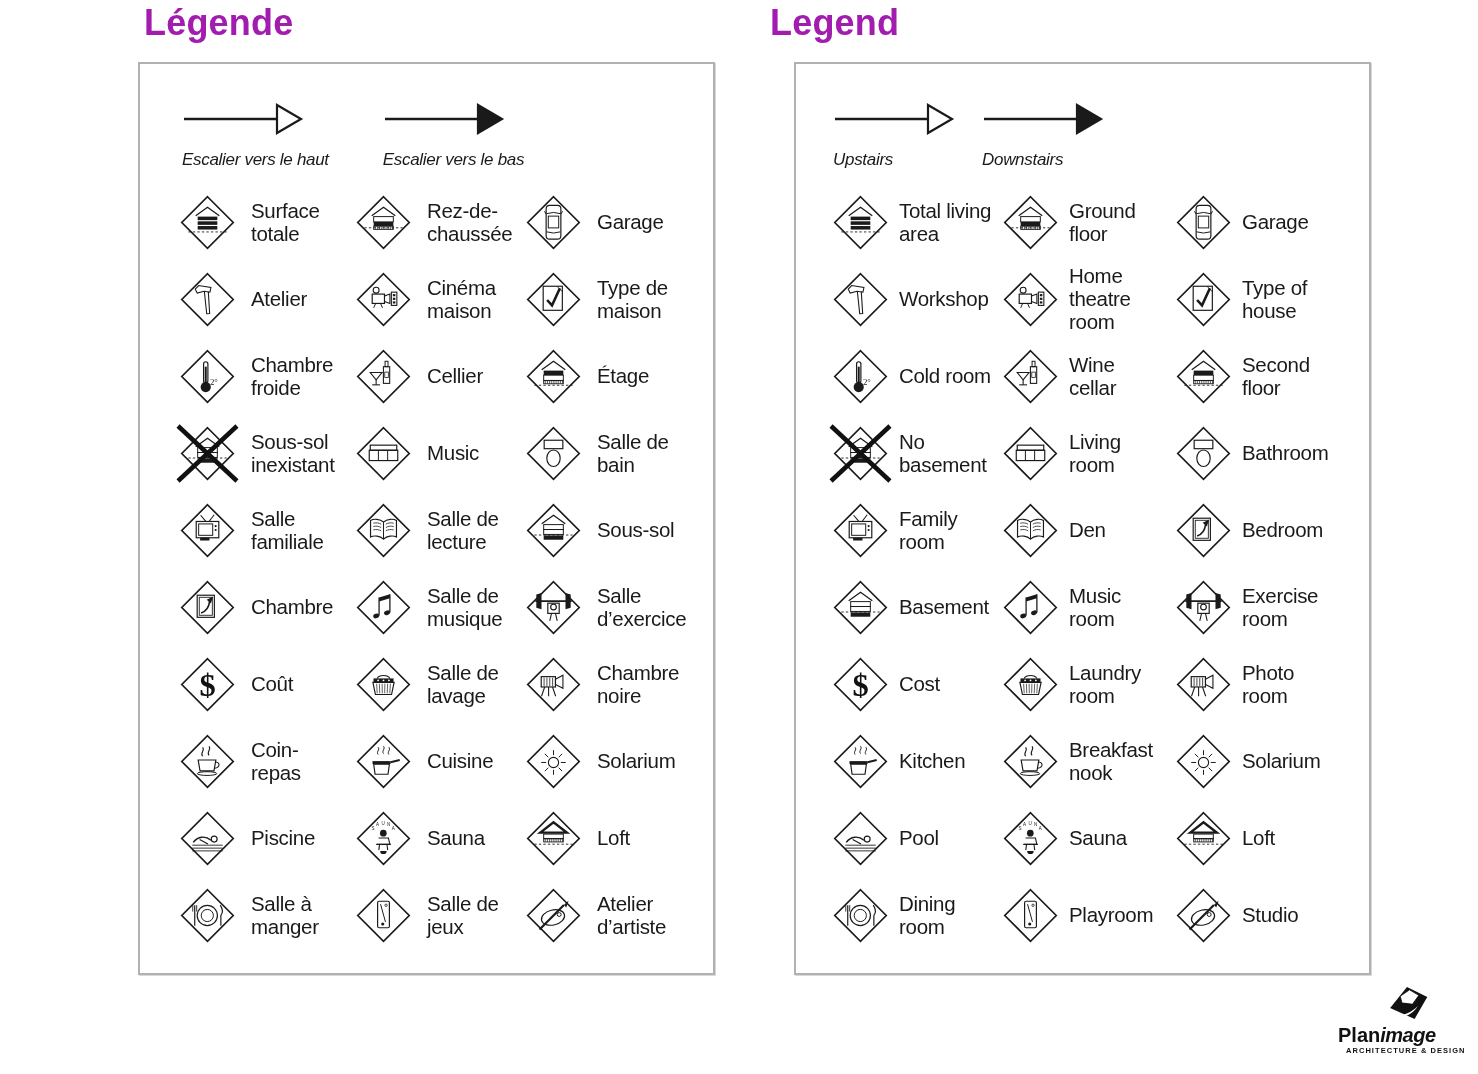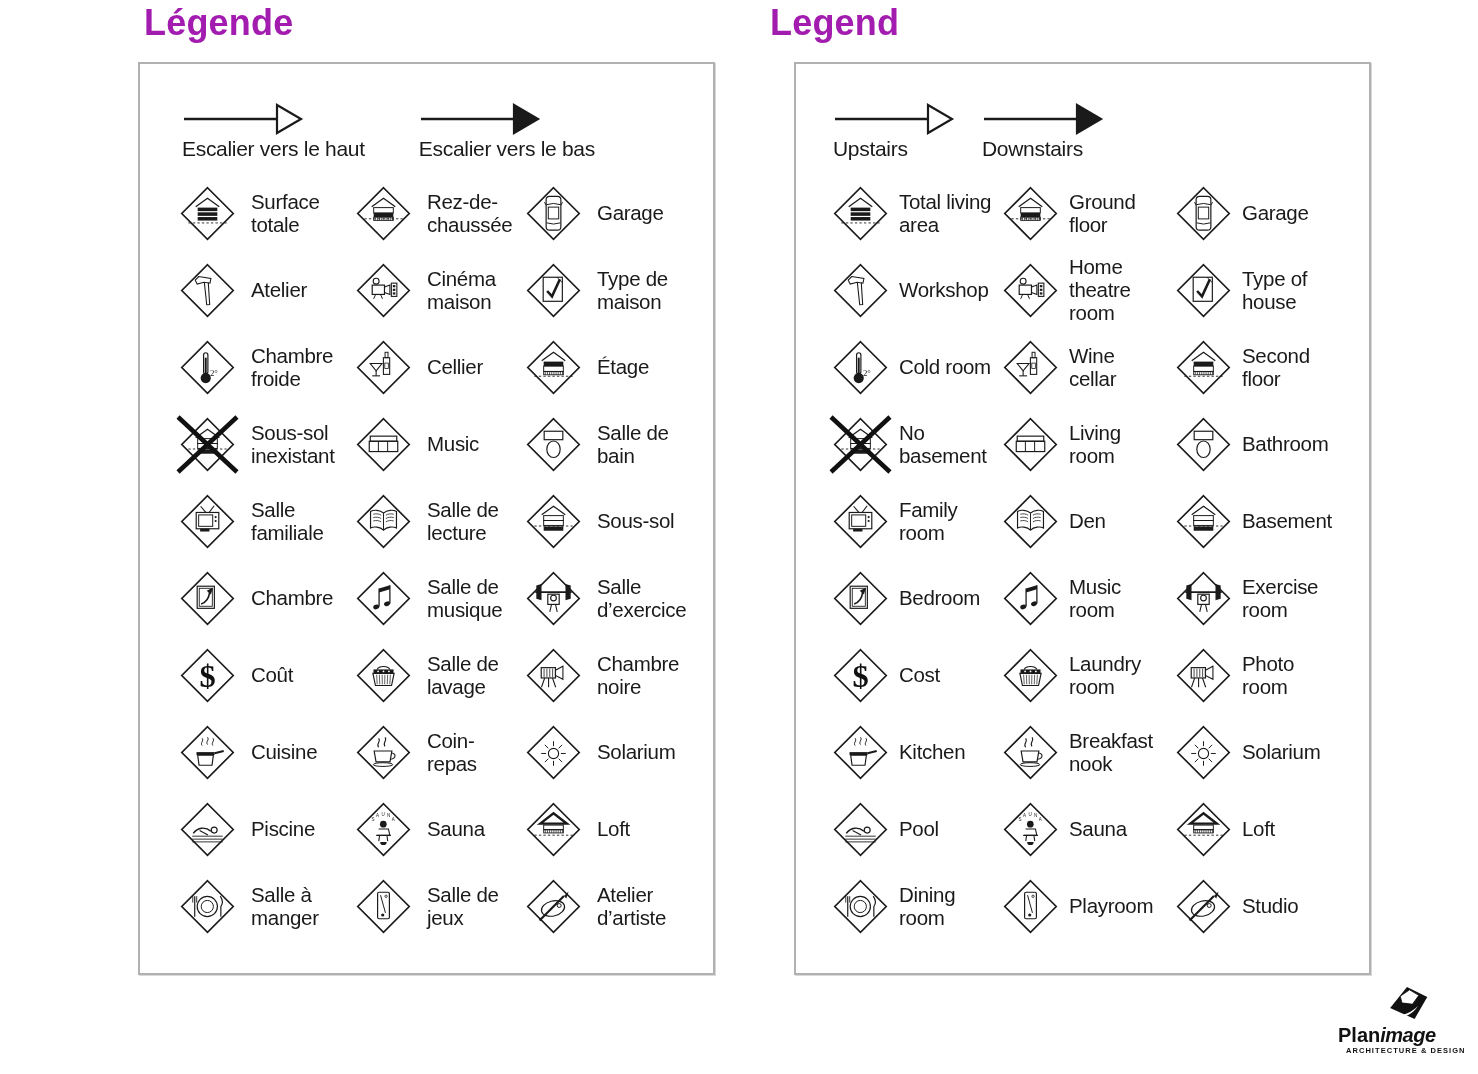--- a/index.html
+++ b/index.html
@@ -19,21 +19,21 @@
     border:2px solid #b1b1b1;background:#fff;box-sizing:border-box;
     box-shadow:1px 1px 0 #d9d9d9;
   }
   #panel-fr{left:138px;}
   #panel-en{left:794px;}
   .stairs{display:flex;}
   #panel-fr .stairs{margin:38px 0 0 42px;gap:54px;}
   #panel-en .stairs{margin:38px 0 0 37px;gap:27px;}
   .stair{display:flex;flex-direction:column;min-width:122px;}
   .stair svg{display:block;width:122px;height:34px;}
-  .stair-label{margin-top:1px;font-size:21px;letter-spacing:-.3px;white-space:nowrap;}
+  .stair-label{margin-top:14px;font-size:17px;letter-spacing:-.3px;white-space:nowrap;font-style:italic;}
   .grid{display:grid;grid-auto-rows:77px;}
   #panel-fr .grid{grid-template-columns:176px 170px auto;margin:14px 0 0 40px;}
   #panel-en .grid{grid-template-columns:170px 173px auto;margin:14px 0 0 37px;}
   .cell{display:flex;align-items:center;}
   #panel-fr .cell{gap:16px;}
   #panel-en .cell{gap:11px;}
   .cell svg.icon{width:55px;height:55px;flex:none;overflow:visible;display:block;}
   .cell-label{font-size:20.5px;line-height:1.12;letter-spacing:-.3px;}
   #panel-fr .cell-label{width:97px;}
   #panel-en .cell-label{width:94px;}
@@ -317,36 +317,36 @@
           <polygon points="30,22.6 37.6,18.6 37.6,31.9 30,27.9" stroke="#1a1a1a" fill="none" stroke-width="1.1"></polygon>
           <line x1="19" y1="30.5" x2="15.8" y2="40" stroke="#1a1a1a" stroke-width="1.1"></line>
           <line x1="27" y1="30.5" x2="30.2" y2="40" stroke="#1a1a1a" stroke-width="1.1"></line>
           <line x1="23" y1="30.5" x2="23" y2="40" stroke="#1a1a1a" stroke-width="1.1"></line>
         </svg>
         <div class="cell-label">Chambre noire</div>
       </div>
       <div class="cell">
         <svg class="icon" viewBox="0 0 56 56">
           <path d="M28 1.8 L54.2 28 L28 54.2 L1.8 28 Z" fill="#fff" stroke="#1a1a1a" stroke-width="1.7"></path>
+          <path d="M23 13.5 c3 3.2 -3 5.2 0 9.2 M29.5 12.5 c3 3.2 -3 5.2 0 9.2" stroke="#1a1a1a" fill="none" stroke-width="1.1"></path>
+          <path d="M18.5 26.5 L36.5 26.5 L34.6 37.6 L20.4 37.6 Z" stroke="#1a1a1a" fill="none" stroke-width="1.2"></path>
+          <path d="M36.5 28.5 c4.6 0.4 4.4 5.6 -1.2 6.4" stroke="#1a1a1a" fill="none" stroke-width="1.1"></path>
+          <ellipse cx="27.5" cy="40.3" rx="10" ry="1.9" stroke="#1a1a1a" fill="none" stroke-width="1"></ellipse>
+        </svg>
+        <div class="cell-label">Coin-repas</div>
+      </div>
+      <div class="cell">
+        <svg class="icon" viewBox="0 0 56 56">
+          <path d="M28 1.8 L54.2 28 L28 54.2 L1.8 28 Z" fill="#fff" stroke="#1a1a1a" stroke-width="1.7"></path>
           <path d="M22.5 13.5 c2.2 2.6 -2.2 4.6 0 7.4 M28 12.5 c2.2 2.6 -2.2 4.6 0 7.4 M33.5 13.5 c2.2 2.6 -2.2 4.6 0 7.4" stroke="#1a1a1a" fill="none" stroke-width="1"></path>
           <rect x="16.8" y="27.6" width="18.4" height="3" fill="#1a1a1a"></rect>
           <path d="M18 30.6 L34 30.6 L32.6 41 L19.4 41 Z" stroke="#1a1a1a" fill="none" stroke-width="1.2"></path>
           <line x1="35.2" y1="28.8" x2="44.5" y2="26.5" stroke="#1a1a1a" stroke-width="2"></line>
         </svg>
         <div class="cell-label">Cuisine</div>
-      </div>
-      <div class="cell">
-        <svg class="icon" viewBox="0 0 56 56">
-          <path d="M28 1.8 L54.2 28 L28 54.2 L1.8 28 Z" fill="#fff" stroke="#1a1a1a" stroke-width="1.7"></path>
-          <path d="M23 13.5 c3 3.2 -3 5.2 0 9.2 M29.5 12.5 c3 3.2 -3 5.2 0 9.2" stroke="#1a1a1a" fill="none" stroke-width="1.1"></path>
-          <path d="M18.5 26.5 L36.5 26.5 L34.6 37.6 L20.4 37.6 Z" stroke="#1a1a1a" fill="none" stroke-width="1.2"></path>
-          <path d="M36.5 28.5 c4.6 0.4 4.4 5.6 -1.2 6.4" stroke="#1a1a1a" fill="none" stroke-width="1.1"></path>
-          <ellipse cx="27.5" cy="40.3" rx="10" ry="1.9" stroke="#1a1a1a" fill="none" stroke-width="1"></ellipse>
-        </svg>
-        <div class="cell-label">Coin-repas</div>
       </div>
       <div class="cell">
         <svg class="icon" viewBox="0 0 56 56">
           <path d="M28 1.8 L54.2 28 L28 54.2 L1.8 28 Z" fill="#fff" stroke="#1a1a1a" stroke-width="1.7"></path>
           <circle cx="28" cy="29" r="5.2" stroke="#1a1a1a" fill="none" stroke-width="1.1"></circle>
           <path d="M28 16.5 L28 21.5 M28 36.5 L28 41.5 M15.5 29 L20.5 29 M35.5 29 L40.5 29 M19.2 20.2 L22.7 23.7 M33.3 34.3 L36.8 37.8 M36.8 20.2 L33.3 23.7 M22.7 34.3 L19.2 37.8" stroke="#1a1a1a" fill="none" stroke-width="1"></path>
         </svg>
         <div class="cell-label">Solarium</div>
       </div>
       <div class="cell">
@@ -615,37 +615,37 @@
           <path d="M28 1.8 L54.2 28 L28 54.2 L1.8 28 Z" fill="#fff" stroke="#1a1a1a" stroke-width="1.7"></path>
           <path d="M28 19.5 C24.5 16 18 15.8 14.8 17.8 L14.8 34.6 C18.3 32.8 24.5 33.4 28 36.8 C31.5 33.4 37.7 32.8 41.2 34.6 L41.2 17.8 C38 15.8 31.5 16 28 19.5 Z" stroke="#1a1a1a" fill="none" stroke-width="1.2"></path>
           <line x1="28" y1="19.5" x2="28" y2="36.8" stroke="#1a1a1a" stroke-width="1"></line>
           <path d="M17.6 20.6 C20.4 19.8 23.6 20.2 25.6 21.6 M17.6 24 C20.4 23.2 23.6 23.6 25.6 25 M17.6 27.4 C20.4 26.6 23.6 27 25.6 28.4 M30.4 21.6 C32.4 20.2 35.6 19.8 38.4 20.6 M30.4 25 C32.4 23.6 35.6 23.2 38.4 24 M30.4 28.4 C32.4 27 35.6 26.6 38.4 27.4" stroke="#1a1a1a" fill="none" stroke-width="0.8"></path>
         </svg>
         <div class="cell-label">Den</div>
       </div>
       <div class="cell">
         <svg class="icon" viewBox="0 0 56 56">
           <path d="M28 1.8 L54.2 28 L28 54.2 L1.8 28 Z" fill="#fff" stroke="#1a1a1a" stroke-width="1.7"></path>
+          <rect x="17.5" y="15.5" width="17.5" height="22.5" stroke="#1a1a1a" fill="none" stroke-width="1.2"></rect>
+          <rect x="19.6" y="17.6" width="13.3" height="18.3" stroke="#1a1a1a" fill="none" stroke-width="0.9"></rect>
+          <path d="M21.5 33.5 C26.5 32 29.5 27.5 30.2 21.5" stroke="#1a1a1a" fill="none" stroke-width="1.6"></path>
+          <polygon points="27.2,20.2 33.8,16.8 31.4,23.8" fill="#1a1a1a"></polygon>
+        </svg>
+        <div class="cell-label">Bedroom</div>
+      </div>
+      <div class="cell">
+        <svg class="icon" viewBox="0 0 56 56">
+          <path d="M28 1.8 L54.2 28 L28 54.2 L1.8 28 Z" fill="#fff" stroke="#1a1a1a" stroke-width="1.7"></path>
           <path d="M16 21.2 L28 12.4 L40 21.2" stroke="#1a1a1a" fill="none" stroke-width="1.3"></path>
           <rect x="18" y="22" width="20" height="5" stroke="#1a1a1a" fill="none" stroke-width="1"></rect>
           <rect x="18" y="27" width="20" height="5" stroke="#1a1a1a" fill="none" stroke-width="1"></rect>
           <line x1="8.5" y1="32.6" x2="47.5" y2="32.6" stroke="#1a1a1a" stroke-width="0.9" stroke-dasharray="2.4 2.2"></line>
           <rect x="18" y="33" width="20" height="4.4" fill="#1a1a1a"></rect>
         </svg>
         <div class="cell-label">Basement</div>
-      </div>
-      <div class="cell">
-        <svg class="icon" viewBox="0 0 56 56">
-          <path d="M28 1.8 L54.2 28 L28 54.2 L1.8 28 Z" fill="#fff" stroke="#1a1a1a" stroke-width="1.7"></path>
-          <rect x="17.5" y="15.5" width="17.5" height="22.5" stroke="#1a1a1a" fill="none" stroke-width="1.2"></rect>
-          <rect x="19.6" y="17.6" width="13.3" height="18.3" stroke="#1a1a1a" fill="none" stroke-width="0.9"></rect>
-          <path d="M21.5 33.5 C26.5 32 29.5 27.5 30.2 21.5" stroke="#1a1a1a" fill="none" stroke-width="1.6"></path>
-          <polygon points="27.2,20.2 33.8,16.8 31.4,23.8" fill="#1a1a1a"></polygon>
-        </svg>
-        <div class="cell-label">Bedroom</div>
       </div>
       <div class="cell">
         <svg class="icon" viewBox="0 0 56 56">
           <path d="M28 1.8 L54.2 28 L28 54.2 L1.8 28 Z" fill="#fff" stroke="#1a1a1a" stroke-width="1.7"></path>
           <ellipse cx="20.6" cy="36.6" rx="3.1" ry="2.3" fill="#1a1a1a" transform="rotate(-18 20.6 36.6)"></ellipse>
           <ellipse cx="31.6" cy="33.4" rx="3.1" ry="2.3" fill="#1a1a1a" transform="rotate(-18 31.6 33.4)"></ellipse>
           <line x1="23.5" y1="36.2" x2="23.5" y2="17.8" stroke="#1a1a1a" stroke-width="1.3"></line>
           <line x1="34.5" y1="33" x2="34.5" y2="14.6" stroke="#1a1a1a" stroke-width="1.3"></line>
           <polygon points="23.5,17.8 34.5,14.6 34.5,18.6 23.5,21.8" fill="#1a1a1a"></polygon>
         </svg>

